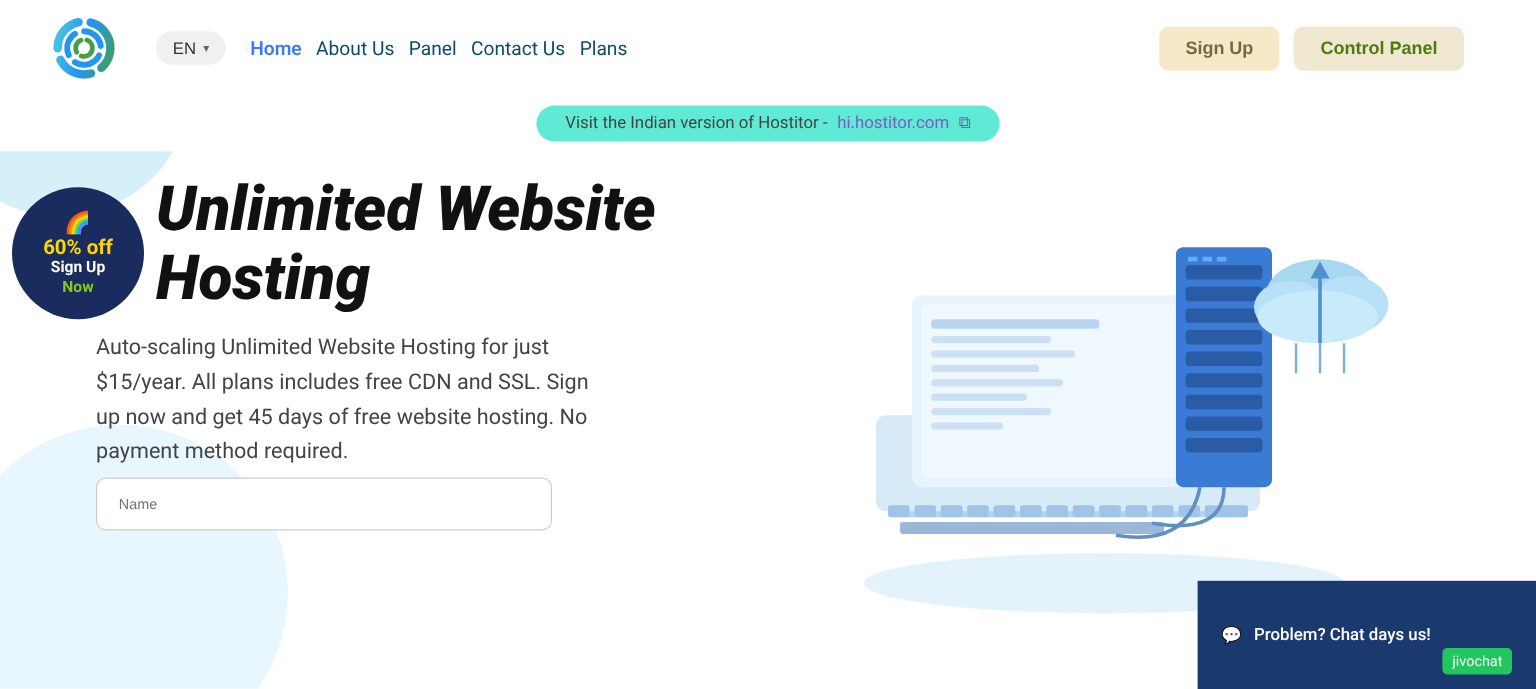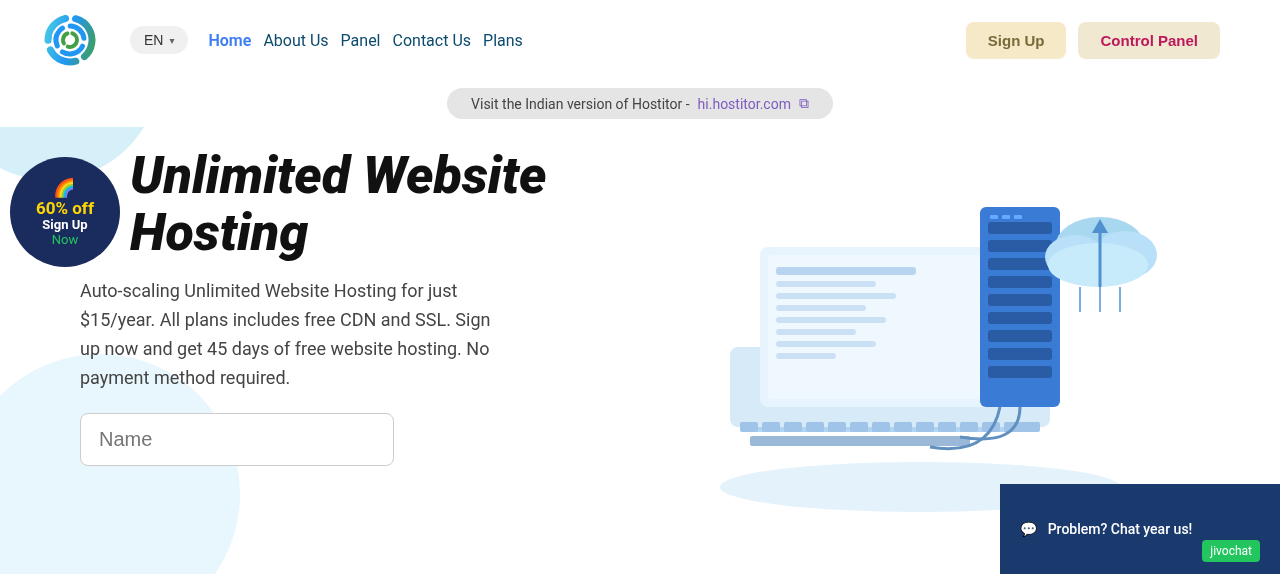--- a/index.html
+++ b/index.html
@@ -97,41 +97,41 @@
       color: #7a6a3a;
       border: none;
       border-radius: 8px;
       padding: 10px 22px;
       font-size: 15px;
       font-weight: 600;
       cursor: pointer;
     }
     .btn-control {
       background: #f0e8d0;
-      color: #be185d;
+      color: #4d7c0f;
       border: none;
       border-radius: 8px;
       padding: 10px 22px;
       font-size: 15px;
       font-weight: 600;
       cursor: pointer;
     }
 
     
     .banner-bar {
       display: flex;
       justify-content: center;
       align-items: center;
       padding: 8px 0;
       background: #fff;
       position: relative;
       z-index: 10;
     }
     .banner-pill {
-      background: #e5e5e5;
+      background: #5eead4;
       border-radius: 30px;
       padding: 7px 24px;
       font-size: 14px;
       color: #444;
       display: flex;
       align-items: center;
       gap: 8px;
     }
     .banner-link {
       color: #7c5cbf;
@@ -189,46 +189,46 @@
       line-height: 1;
     }
     .badge-signup {
       font-size: 13px;
       font-weight: 700;
       color: #fff;
       line-height: 1.2;
     }
     .badge-now {
       font-size: 13px;
-      font-weight: 400;
-      color: #22c55e;
+      font-weight: 700;
+      color: #84cc16;
     }
 
     .hero-title {
       font-size: 52px;
       font-weight: 900;
       color: #111;
       line-height: 1.1;
       margin-bottom: 16px;
       margin-left: 50px;
       font-style: italic;
     }
     .hero-desc {
       font-size: 18px;
       color: #444;
       line-height: 1.6;
-      margin-bottom: 20px;
+      margin-bottom: 6px;
       max-width: 420px;
     }
     .name-input {
-      width: 314px;
+      width: 380px;
       padding: 14px 18px;
       border: 1.5px solid #ccc;
       border-radius: 8px;
-      font-size: 20px;
+      font-size: 12px;
       color: #1d4ed8;
       background: #fff;
       outline: none;
     }
 
     
     .right-section {
       flex: 1;
       display: flex;
       justify-content: center;
@@ -403,15 +403,15 @@
 
         <path d="M340 260 Q340 300 280 290" stroke="#6090c0" stroke-width="3" fill="none"></path>
         <path d="M320 260 Q310 310 250 300" stroke="#6090c0" stroke-width="3" fill="none"></path>
       </svg>
     </div>
   </div>
 </div>
 
 <div class="chat-widget">
   <span>💬</span>
-  <span class="chat-text">Problem? Chat year us!</span>
+  <span class="chat-text">Problem? Chat days us!</span>
   <span class="chat-brand">jivochat</span>
 </div>
 
 </body></html>

